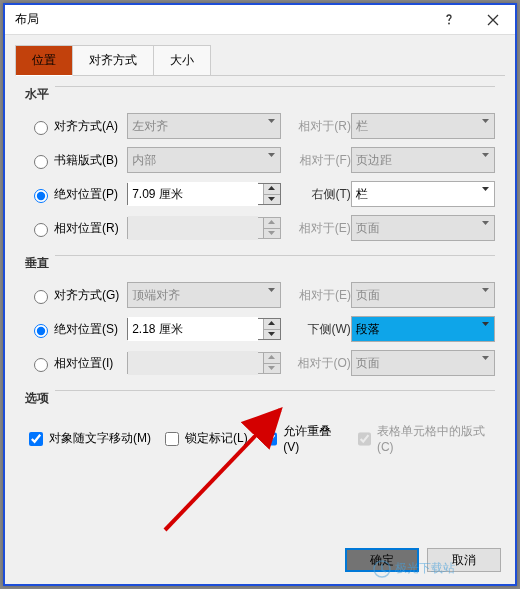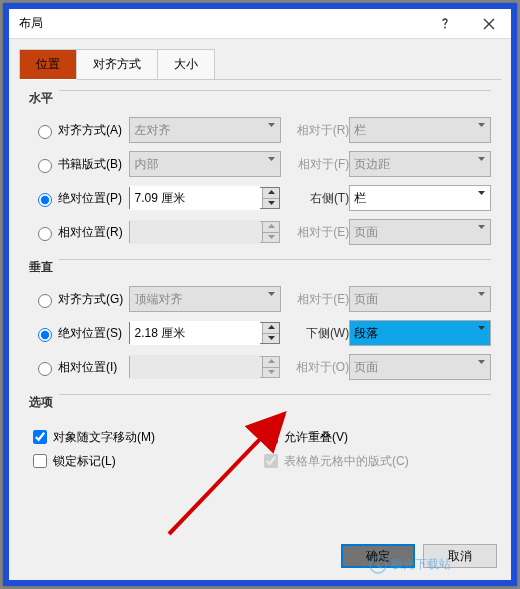--- a/index.html
+++ b/index.html
@@ -1,17 +1,17 @@
 <!DOCTYPE html>
 <html><head>
 <meta charset="utf-8">
 <style>
   * { box-sizing: border-box; font-family: "Microsoft YaHei", sans-serif; font-size: 12px; }
   body { margin: 0; background: #888; width: 520px; height: 589px; }
-  .dialog { position: absolute; left: 3px; top: 3px; width: 514px; height: 583px; background: #f0f0f0; border: 6px solid #1d4ed8; box-shadow: 0 0 4px rgba(0,0,0,.3); }
+  .dialog { position: absolute; left: 3px; top: 3px; width: 514px; height: 583px; background: #f0f0f0; border: 2px solid #1d4ed8; box-shadow: 0 0 4px rgba(0,0,0,.3); }
   .titlebar { height: 30px; background: #fff; display: flex; align-items: center; border-bottom: 1px solid #ddd; }
   .titlebar .title { padding-left: 10px; flex: 1; }
   .titlebar .btn { width: 44px; height: 30px; display: flex; align-items: center; justify-content: center; color: #333; }
   .tabs { display: flex; margin: 10px 10px 0 10px; }
   .tab { padding: 6px 16px; border: 1px solid #ccc; background: #f8f8f8; margin-right: -1px; cursor: default; }
   .tab.active { background: #c2410c; border-bottom: 1px solid #fff; position: relative; z-index: 2; }
   .tabline { border-bottom: 1px solid #ccc; margin: -1px 10px 0 10px; position: relative; z-index: 1; }
   .section { margin: 10px 20px 0 20px; }
   .section .heading { display: flex; align-items: flex-start; color: #333; margin-bottom: 6px; font-weight: bold; }
   .section .heading span { margin-right: 6px; }
@@ -26,21 +26,21 @@
   .midlabel { width: 72px; text-align: right; color: #333; }
   .midlabel.disabled { color: #999; }
   .dd2 { width: 148px; }
   .spinner { width: 158px; height: 22px; border: 1px solid #7a7a7a; background: #fff; display: flex; align-items: center; position: relative; }
   .spinner input { border: none; width: 130px; padding: 0 4px; height: 24px; outline: none; font-size: 12px; }
   .spinbtns { position: absolute; right: 0; top: 0; width: 17px; height: 20px; display: flex; flex-direction: column; }
   .spinbtns div { flex:1; background: #e1e1e1; border-left: 1px solid #aaa; display:flex; align-items:center; justify-content:center; }
   .spinbtns div:first-child { border-bottom: 1px solid #aaa; }
   .opts { margin: 10px 20px; }
   .optrow { display: flex; }
-  .optcol { width: 50%; display: flex; flex-direction: column; gap: 4px; padding-top: 6px; }
+  .optcol { width: 50%; display: flex; flex-direction: row; gap: 10px; padding-top: 6px; }
   .chk { display: flex; align-items: center; }
   .chk input { margin-right: 6px; }
   .chk.disabled { color: #999; }
   .buttons { position: absolute; bottom: 12px; right: 14px; display: flex; gap: 8px; }
   .buttons button { width: 74px; height: 24px; border: 1px solid #adadad; background: #e1e1e1; }
   .buttons button.primary { border: 2px solid #0078d7; background: #737373; }
   .watermark { position: absolute; bottom: 6px; right: 60px; color: rgba(70,160,220,.6); font-size: 14px; pointer-events:none; display:flex; align-items:flex-start; gap:4px;}
   .arrow-annot { position:absolute; pointer-events:none; }
   svg.tri { width:9px; height:9px; }
   input[type=radio], input[type=checkbox] { width:14px; height:14px; }

